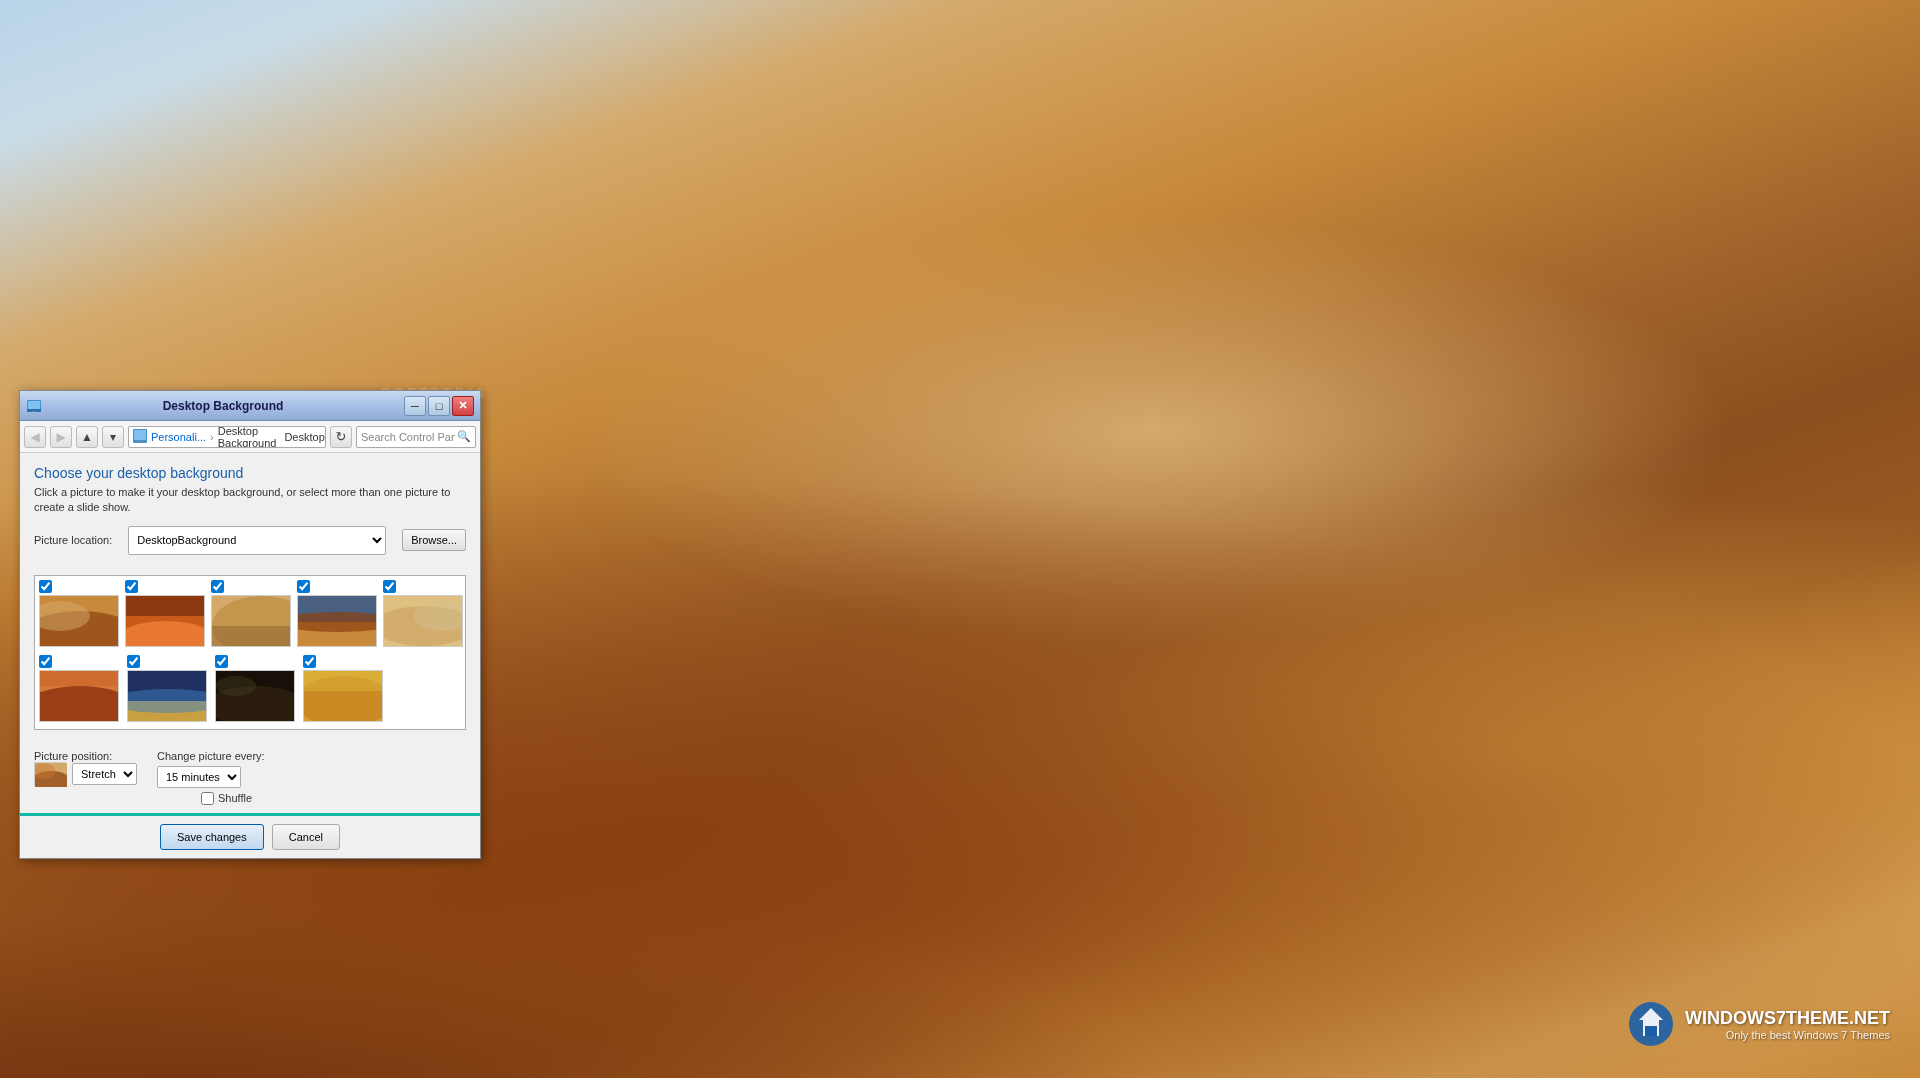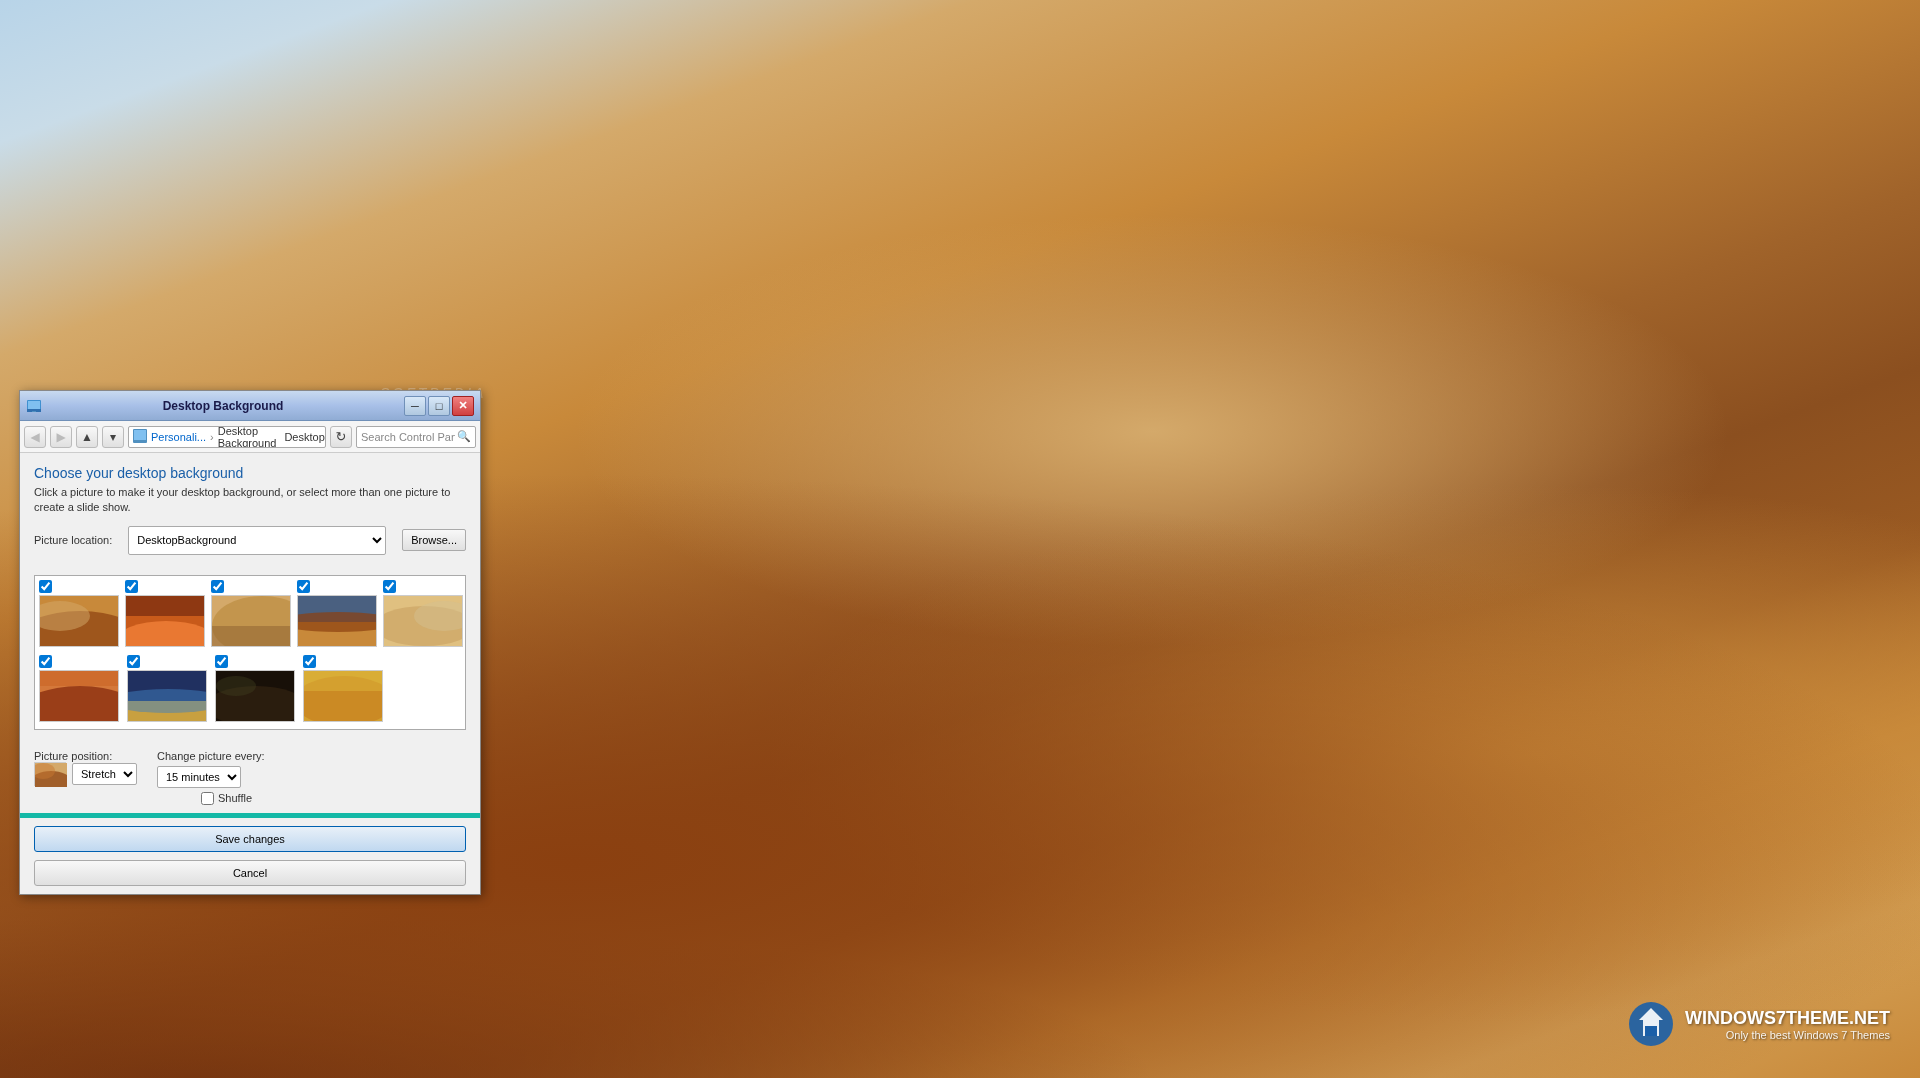--- a/index.html
+++ b/index.html
@@ -419,27 +419,26 @@
       display: flex;
       align-items: center;
       gap: 4px;
       font-size: 11px;
       color: #333;
       margin-left: 44px;
     }
 
     
     .dialog-footer {
-      border-top: 5px solid #14b8a6;
+      border-top: 3px solid #14b8a6;
       padding: 8px 14px;
       display: flex;
       justify-content: center;
       gap: 8px;
       background: #f0f0f0;
-      flex-direction: column;
     }
 
     .footer-btn {
       height: 26px;
       padding: 0 16px;
       border: 1px solid #aaa;
       border-radius: 3px;
       background: linear-gradient(to bottom, #f8f8f8, #e0e0e0);
       font-size: 11px;
       cursor: pointer;

